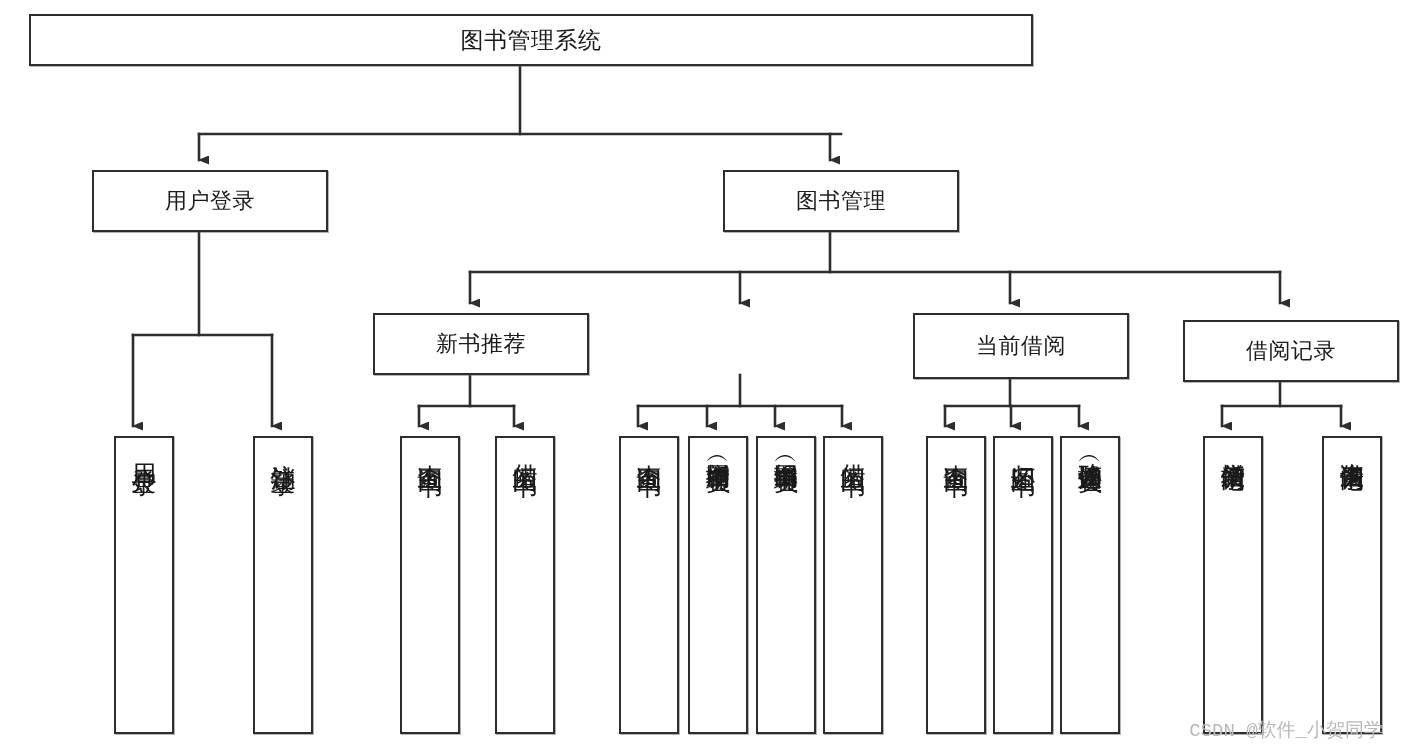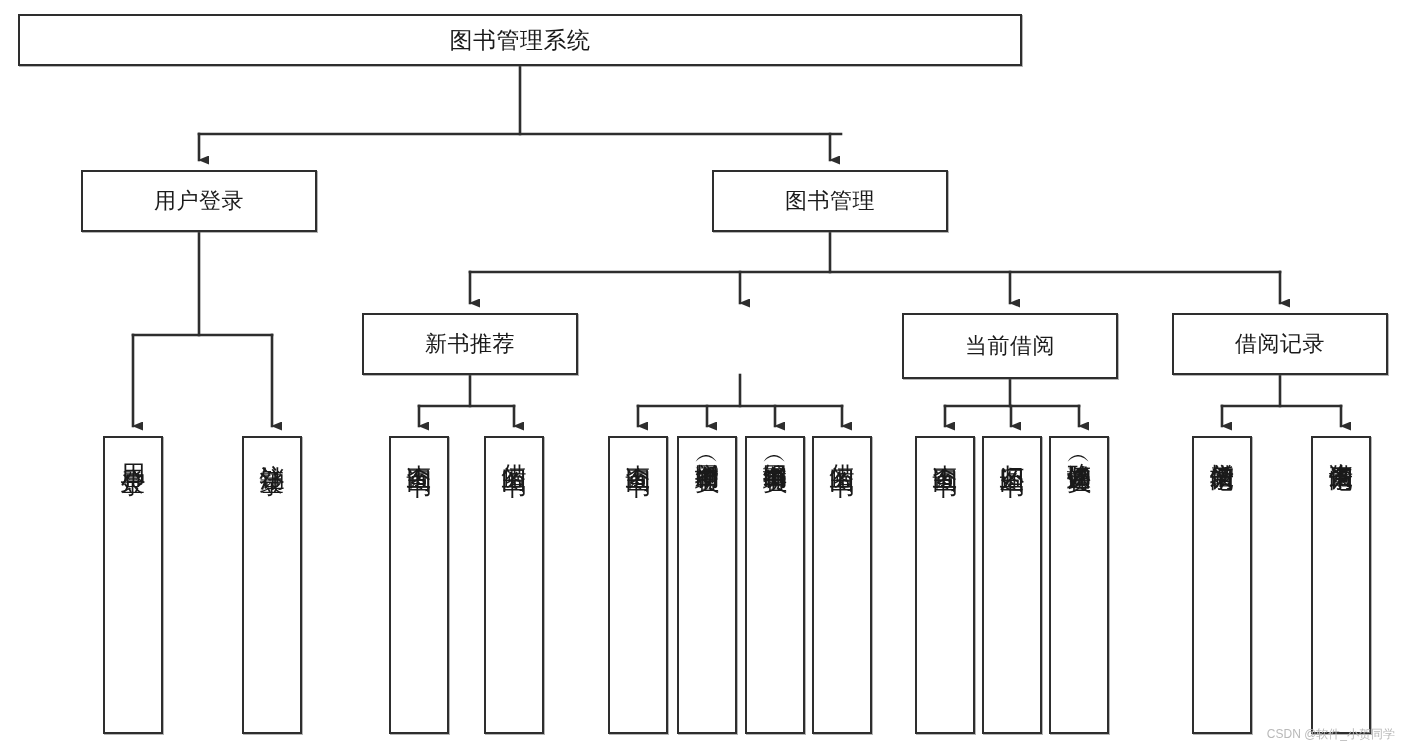--- a/index.html
+++ b/index.html
@@ -29,20 +29,21 @@
   .node {
     position: absolute;
     box-sizing: border-box;
     border: 2px solid #2e2e2e;
     background: #ffffff;
     display: flex;
     align-items: center;
     justify-content: center;
     color: #1a1a1a;
     box-shadow: 1px 1px 0 rgba(90,90,90,0.45);
+    margin-left: 11px;
   }
   .node .node-label {
     display: block;
     text-align: center;
     line-height: 1.26;
     letter-spacing: 0.5px;
   }
   
   .node.h .node-label {
     font-size: 22px;
@@ -63,26 +64,26 @@
     line-height: 1.0;
     letter-spacing: 3px;
     white-space: nowrap;
   }
   .node.v.tall .node-label {
     font-size: 24px;
     letter-spacing: 1px;
   }
   #watermark {
     position: absolute;
-    right: 10px;
+    right: 22px;
     bottom: 4px;
-    font-size: 12px;
+    font-size: 19px;
     color: #b9b9b9;
     white-space: nowrap;
-    font-family: Liberation Sans, sans-serif;
+    font-family: Liberation Mono, monospace;
   }
 </style>
 </head>
 <body>
 
 <div id="diagram-canvas">
 
   <svg id="edge-layer" viewBox="0 0 1405 747" xmlns="http://www.w3.org/2000/svg">
     <defs>
       <marker id="arrowhead" markerWidth="9" markerHeight="11" refX="4.5" refY="10" orient="auto" markerUnits="userSpaceOnUse">
@@ -143,21 +144,21 @@
   <div class="node h" style="left:362px; top:313px; width:216px; height:62px;">
     <span class="node-label">新书推荐</span>
   </div>
 
   <div class="node h" style="left:712px; top:170px; width:236px; height:62px;">
     <span class="node-label">图书管理</span>
   </div>
   <div class="node h" style="left:902px; top:313px; width:216px; height:66px;">
     <span class="node-label">当前借阅</span>
   </div>
-  <div class="node h" style="left:1172px; top:313px; width:216px; height:62px;">
+  <div class="node h" style="left:1172px; top:320px; width:216px; height:62px;">
     <span class="node-label">借阅记录</span>
   </div>
 
   <div class="node v" style="left:103px; top:436px; width:60px; height:298px;">
     <span class="node-label">用户登录</span>
   </div>
   <div class="node v" style="left:242px; top:436px; width:60px; height:298px;">
     <span class="node-label">注销登录</span>
   </div>
 

